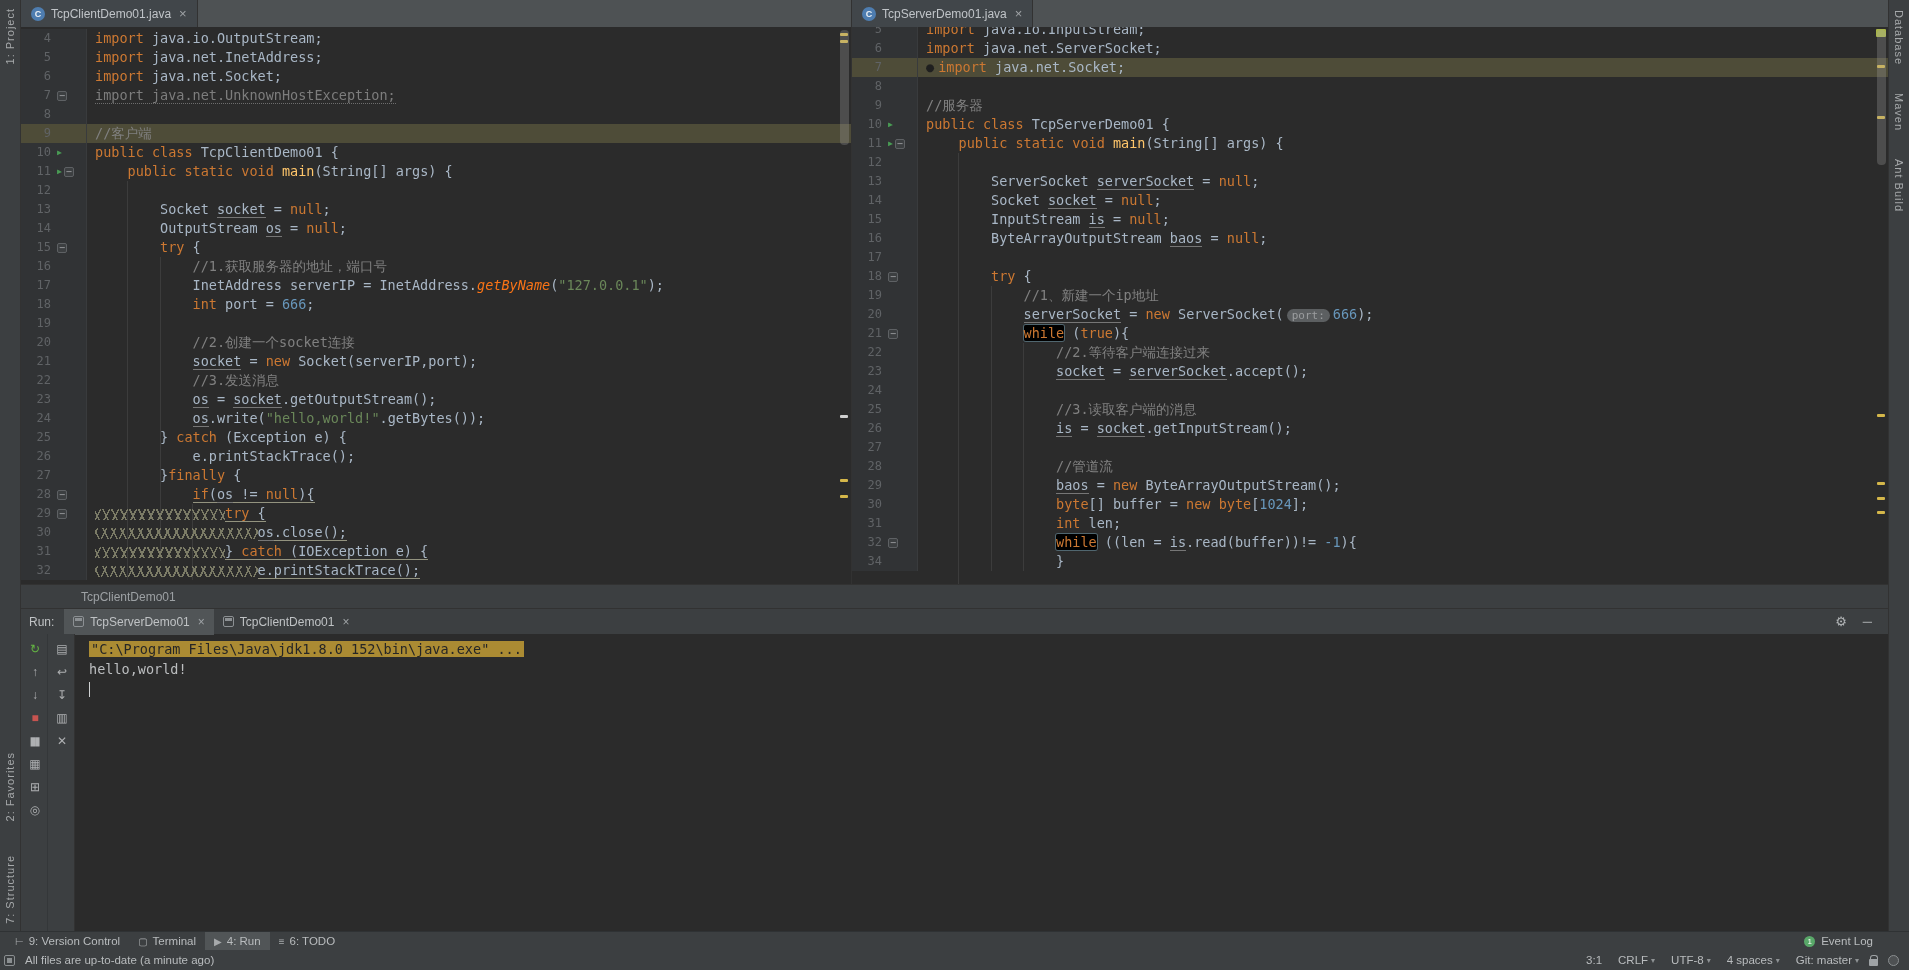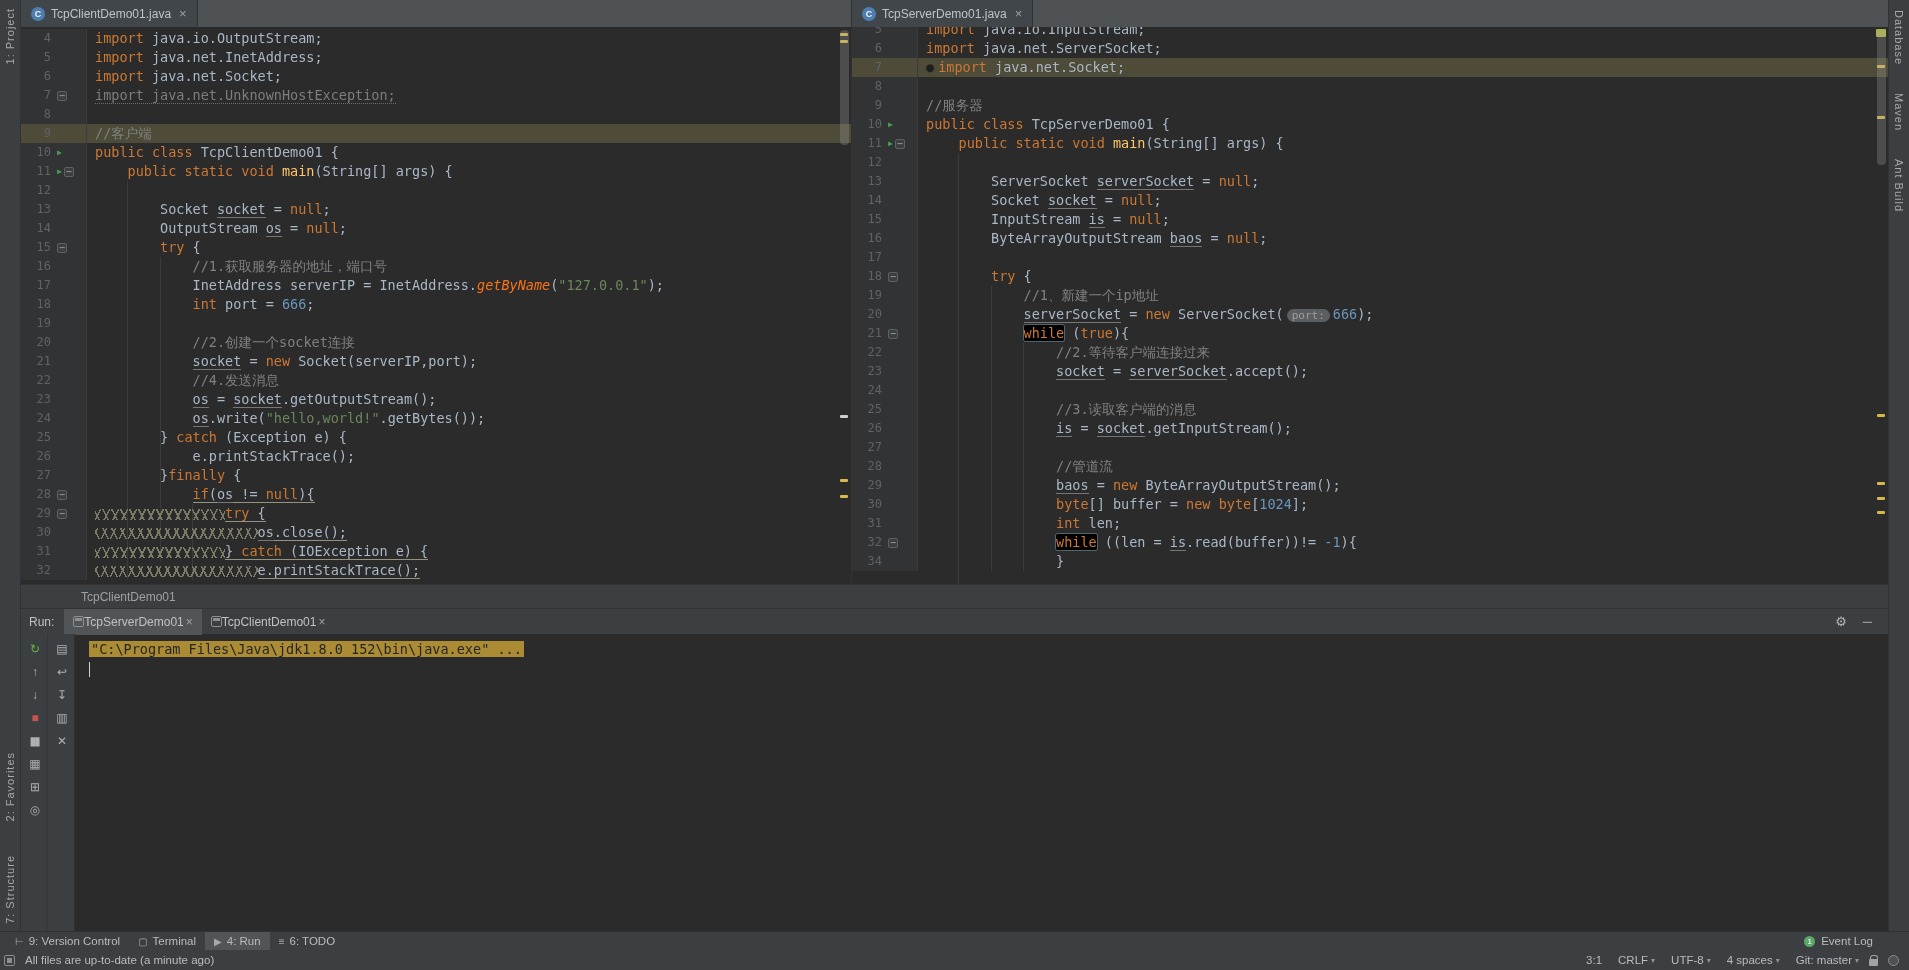--- a/index.html
+++ b/index.html
@@ -57,21 +57,21 @@
   .sq { position:absolute; right:2px; width:10px; height:8px; border-radius:1px; }
   .thumb { position:absolute; right:2px; width:9px; border-radius:4px; background:rgba(166,166,166,0.28); z-index:4; }
 
   
   .breadcrumb-bar { position:absolute; left:21px; top:584px; width:1867px; height:24px; background:#3c3f41; border-top:1px solid #323232; display:flex; align-items:center; padding-left:60px; font-size:12px; color:#9da1a4; }
 
   
   .run-panel { position:absolute; left:21px; top:608px; width:1867px; height:255px; }
   .run-header { height:26px; background:#3c3f41; border-top:1px solid #323232; display:flex; align-items:center; }
   .run-label { margin:0 10px 0 8px; font-size:12px; color:#c0c3c5; }
-  .run-tab { display:inline-flex; align-items:center; height:26px; padding:0 9px; font-size:12px; color:#bfc2c4; }
+  .run-tab { display:inline-flex; align-items:center; gap:6px; height:26px; padding:0 9px; font-size:12px; color:#bfc2c4; }
   .run-tab.selected { background:#515557; }
   .rt-ic { width:11px; height:11px; border:1px solid #8c9093; border-radius:2px; position:relative; }
   .rt-ic::after { content:""; position:absolute; left:1px; right:1px; top:1px; height:3px; background:#8c9093; }
   .run-tab .tab-close { font-size:12px; }
   .run-header-right { margin-left:auto; display:flex; gap:16px; padding-right:16px; color:#b0b3b5; font-size:13px; }
   .run-body { height:297px; background:#2b2b2b; display:flex; }
   .run-toolbar { width:27px; background:#3c3f41; display:flex; flex-direction:column; align-items:center; padding-top:7px; gap:7px; }
   .run-toolbar.first { border-right:1px solid #343739; }
   .run-toolbar.second { border-right:1px solid #323232; }
   .tb-ic { width:20px; height:16px; display:flex; align-items:center; justify-content:center; font-size:12px; cursor:pointer; letter-spacing:-2px; }
@@ -145,21 +145,21 @@
             <div class="cl"><span class="gut"><span class="lnum">12</span><span class="mark"></span></span><span class="code"></span></div>
             <div class="cl"><span class="gut"><span class="lnum">13</span><span class="mark"></span></span><span class="code"><span class="p">        Socket </span><span class="v">socket</span><span class="p"> = </span><span class="k">null</span><span class="p">;</span></span></div>
             <div class="cl"><span class="gut"><span class="lnum">14</span><span class="mark"></span></span><span class="code"><span class="p">        OutputStream </span><span class="v">os</span><span class="p"> = </span><span class="k">null</span><span class="p">;</span></span></div>
             <div class="cl"><span class="gut"><span class="lnum">15</span><span class="mark"><span class="m-fold">−</span></span></span><span class="code"><span class="p">        </span><span class="k">try</span><span class="p"> {</span></span></div>
             <div class="cl"><span class="gut"><span class="lnum">16</span><span class="mark"></span></span><span class="code"><span class="p">            </span><span class="c">//1.获取服务器的地址，端口号</span></span></div>
             <div class="cl"><span class="gut"><span class="lnum">17</span><span class="mark"></span></span><span class="code"><span class="p">            InetAddress serverIP = InetAddress.</span><span class="it">getByName</span><span class="p">(</span><span class="s">"127.0.0.1"</span><span class="p">);</span></span></div>
             <div class="cl"><span class="gut"><span class="lnum">18</span><span class="mark"></span></span><span class="code"><span class="p">            </span><span class="k">int</span><span class="p"> port = </span><span class="nm">666</span><span class="p">;</span></span></div>
             <div class="cl"><span class="gut"><span class="lnum">19</span><span class="mark"></span></span><span class="code"></span></div>
             <div class="cl"><span class="gut"><span class="lnum">20</span><span class="mark"></span></span><span class="code"><span class="p">            </span><span class="c">//2.创建一个socket连接</span></span></div>
             <div class="cl"><span class="gut"><span class="lnum">21</span><span class="mark"></span></span><span class="code"><span class="p">            </span><span class="v">socket</span><span class="p"> = </span><span class="k">new</span><span class="p"> Socket(serverIP,port);</span></span></div>
-            <div class="cl"><span class="gut"><span class="lnum">22</span><span class="mark"></span></span><span class="code"><span class="p">            </span><span class="c">//4.发送消息</span></span></div>
+            <div class="cl"><span class="gut"><span class="lnum">22</span><span class="mark"></span></span><span class="code"><span class="p">            </span><span class="c">//3.发送消息</span></span></div>
             <div class="cl"><span class="gut"><span class="lnum">23</span><span class="mark"></span></span><span class="code"><span class="p">            </span><span class="v">os</span><span class="p"> = </span><span class="v">socket</span><span class="p">.getOutputStream();</span></span></div>
             <div class="cl"><span class="gut"><span class="lnum">24</span><span class="mark"></span></span><span class="code"><span class="p">            </span><span class="v">os</span><span class="p">.write(</span><span class="s">"hello,world!"</span><span class="p">.getBytes());</span></span></div>
             <div class="cl"><span class="gut"><span class="lnum">25</span><span class="mark"></span></span><span class="code"><span class="p">        } </span><span class="k">catch</span><span class="p"> (Exception e) {</span></span></div>
             <div class="cl"><span class="gut"><span class="lnum">26</span><span class="mark"></span></span><span class="code"><span class="p">            e.printStackTrace();</span></span></div>
             <div class="cl"><span class="gut"><span class="lnum">27</span><span class="mark"></span></span><span class="code"><span class="p">        }</span><span class="k">finally</span><span class="p"> {</span></span></div>
             <div class="cl"><span class="gut"><span class="lnum">28</span><span class="mark"><span class="m-fold">−</span></span></span><span class="code"><span class="p">            </span><span class="k u">if</span><span class="u">(</span><span class="v">os</span><span class="u"> != </span><span class="k u">null</span><span class="u">){</span></span></div>
             <div class="cl"><span class="gut"><span class="lnum">29</span><span class="mark"><span class="m-fold">−</span></span></span><span class="code"><span class="zig" style="width: 16ch;"></span><span class="k u">try</span><span class="u"> {</span></span></div>
             <div class="cl"><span class="gut"><span class="lnum">30</span><span class="mark"></span></span><span class="code"><span class="zig" style="width: 20ch;"></span><span class="v">os</span><span class="u">.close();</span></span></div>
             <div class="cl"><span class="gut"><span class="lnum">31</span><span class="mark"></span></span><span class="code"><span class="zig" style="width: 16ch;"></span><span class="u">} </span><span class="k u">catch</span><span class="u"> (IOException e) {</span></span></div>
             <div class="cl"><span class="gut"><span class="lnum">32</span><span class="mark"></span></span><span class="code"><span class="zig" style="width: 20ch;"></span><span class="u">e.printStackTrace();</span></span></div>
@@ -268,20 +268,21 @@
         </div>
       <div class="run-toolbar second" id="rtb-b">
           <span class="tb-ic" style="color: rgb(174, 176, 178);">▤</span>
           <span class="tb-ic" style="color: rgb(174, 176, 178);">↩</span>
           <span class="tb-ic" style="color: rgb(174, 176, 178);">↧</span>
           <span class="tb-ic" style="color: rgb(174, 176, 178);">▥</span>
           <span class="tb-ic" style="color: rgb(174, 176, 178);">✕</span>
         </div>
       <div class="console">
         <div><span class="cmd-hl">"C:\Program Files\Java\jdk1.8.0_152\bin\java.exe" ...</span></div>
+        <div><span>hello,world!</span></div>
         <div><span class="con-caret"></span></div>
       </div>
     </div>
   </div>
 
   <div class="tw-bar">
     <div id="tw-left" style="display:flex;height:100%;">
         <div class="tw-item">
           <span class="tw-glyph">⊢</span>
           <span>9: Version Control</span>

